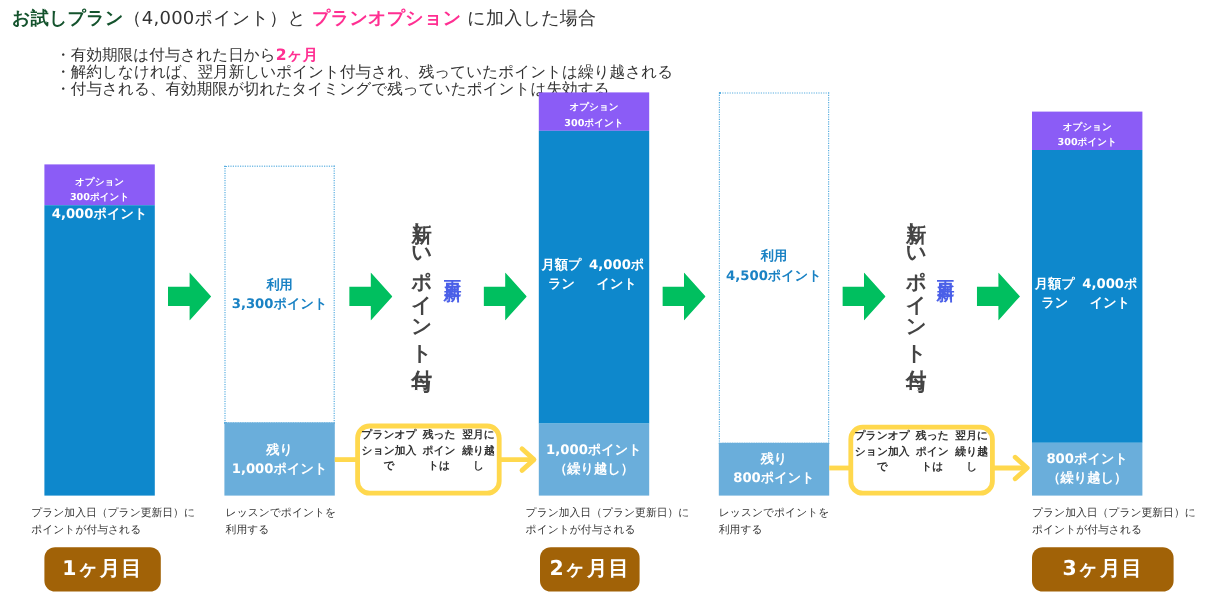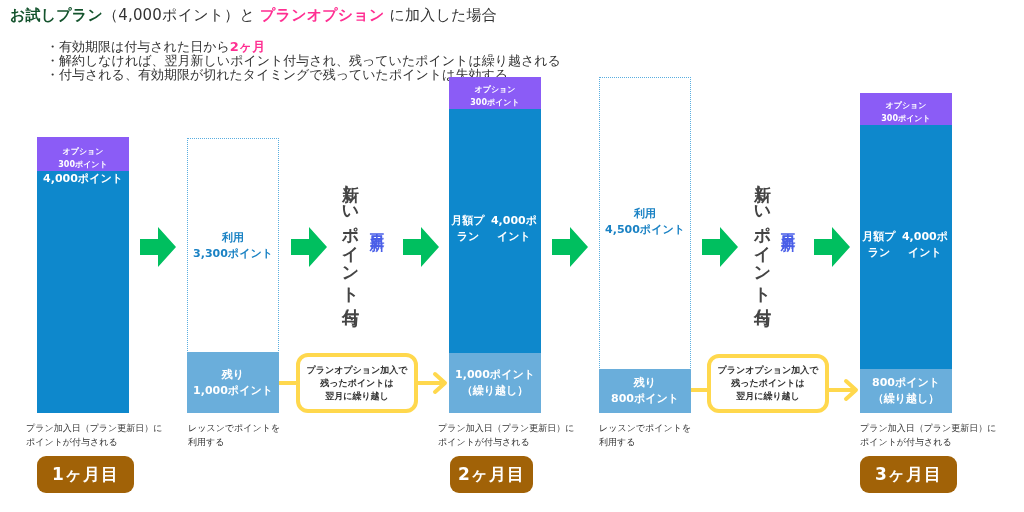--- a/index.html
+++ b/index.html
@@ -16,21 +16,21 @@
   .opt { background:#8b5cf6; color:#fff; font-size:8px; font-weight:bold; text-align:center;
          display:flex; flex-direction:column; justify-content:flex-end; line-height:13px; }
   .blue { background:#0e88cc; color:#fff; font-size:11px; font-weight:bold; text-align:center;
           display:flex; justify-content:center; line-height:16px; }
   .lblue { background:#6aaedb; color:#fff; font-size:11px; font-weight:bold; text-align:center;
            display:flex; flex-direction:column; justify-content:center; line-height:16px; }
   .dotted { border:1.5px dotted #5aaee0; box-sizing:border-box; background:#fff;
             color:#1a82c4; font-size:11px; font-weight:bold; text-align:center;
             display:flex; flex-direction:column; justify-content:center; line-height:16px; }
   .ybox { border:4px solid #ffd84d; border-radius:12px; box-sizing:border-box; background:#fff;
-          font-size:9px; text-align:center; color:#333; display:flex; flex-direction:column;
+          font-size:9px; text-align:center; color:#333; display:flex; flex-direction:row;
           justify-content:center; line-height:13px; font-weight:bold; }
   .yline { background:#ffd84d; height:4px; }
   .caption { font-size:9px; line-height:14px; color:#333; white-space:nowrap; }
   .badge { background:#a16207; color:#fff; border-radius:9px; font-weight:bold; font-size:17px;
            text-align:center; line-height:37px; letter-spacing:1px; }
   .vtext { writing-mode:vertical-rl; font-size:17px; color:#444; font-weight:bold; letter-spacing:1px; }
   .vtext2 { writing-mode:vertical-rl; font-size:15px; color:#4a5fe8; font-weight:bold; letter-spacing:1px; }
 </style>
 </head>
 <body>
@@ -165,13 +165,13 @@
   <span>4,000ポイント</span>
 </div>
 <div class="abs lblue" style="left:860px;top:369px;width:92px;height:44px;">
   <span>800ポイント</span>
   <span>（繰り越し）</span>
 </div>
 <div class="abs caption" style="left:860px;top:421px;">
   <div>プラン加入日（プラン更新日）に</div>
   <div>ポイントが付与される</div>
 </div>
-<div class="abs badge" style="left:860px;top:456px;width:97px;height:37px;">3ヶ月目</div>
+<div class="abs badge" style="left:860px;top:456px;width:118px;height:37px;">3ヶ月目</div>
 
 </body></html>

